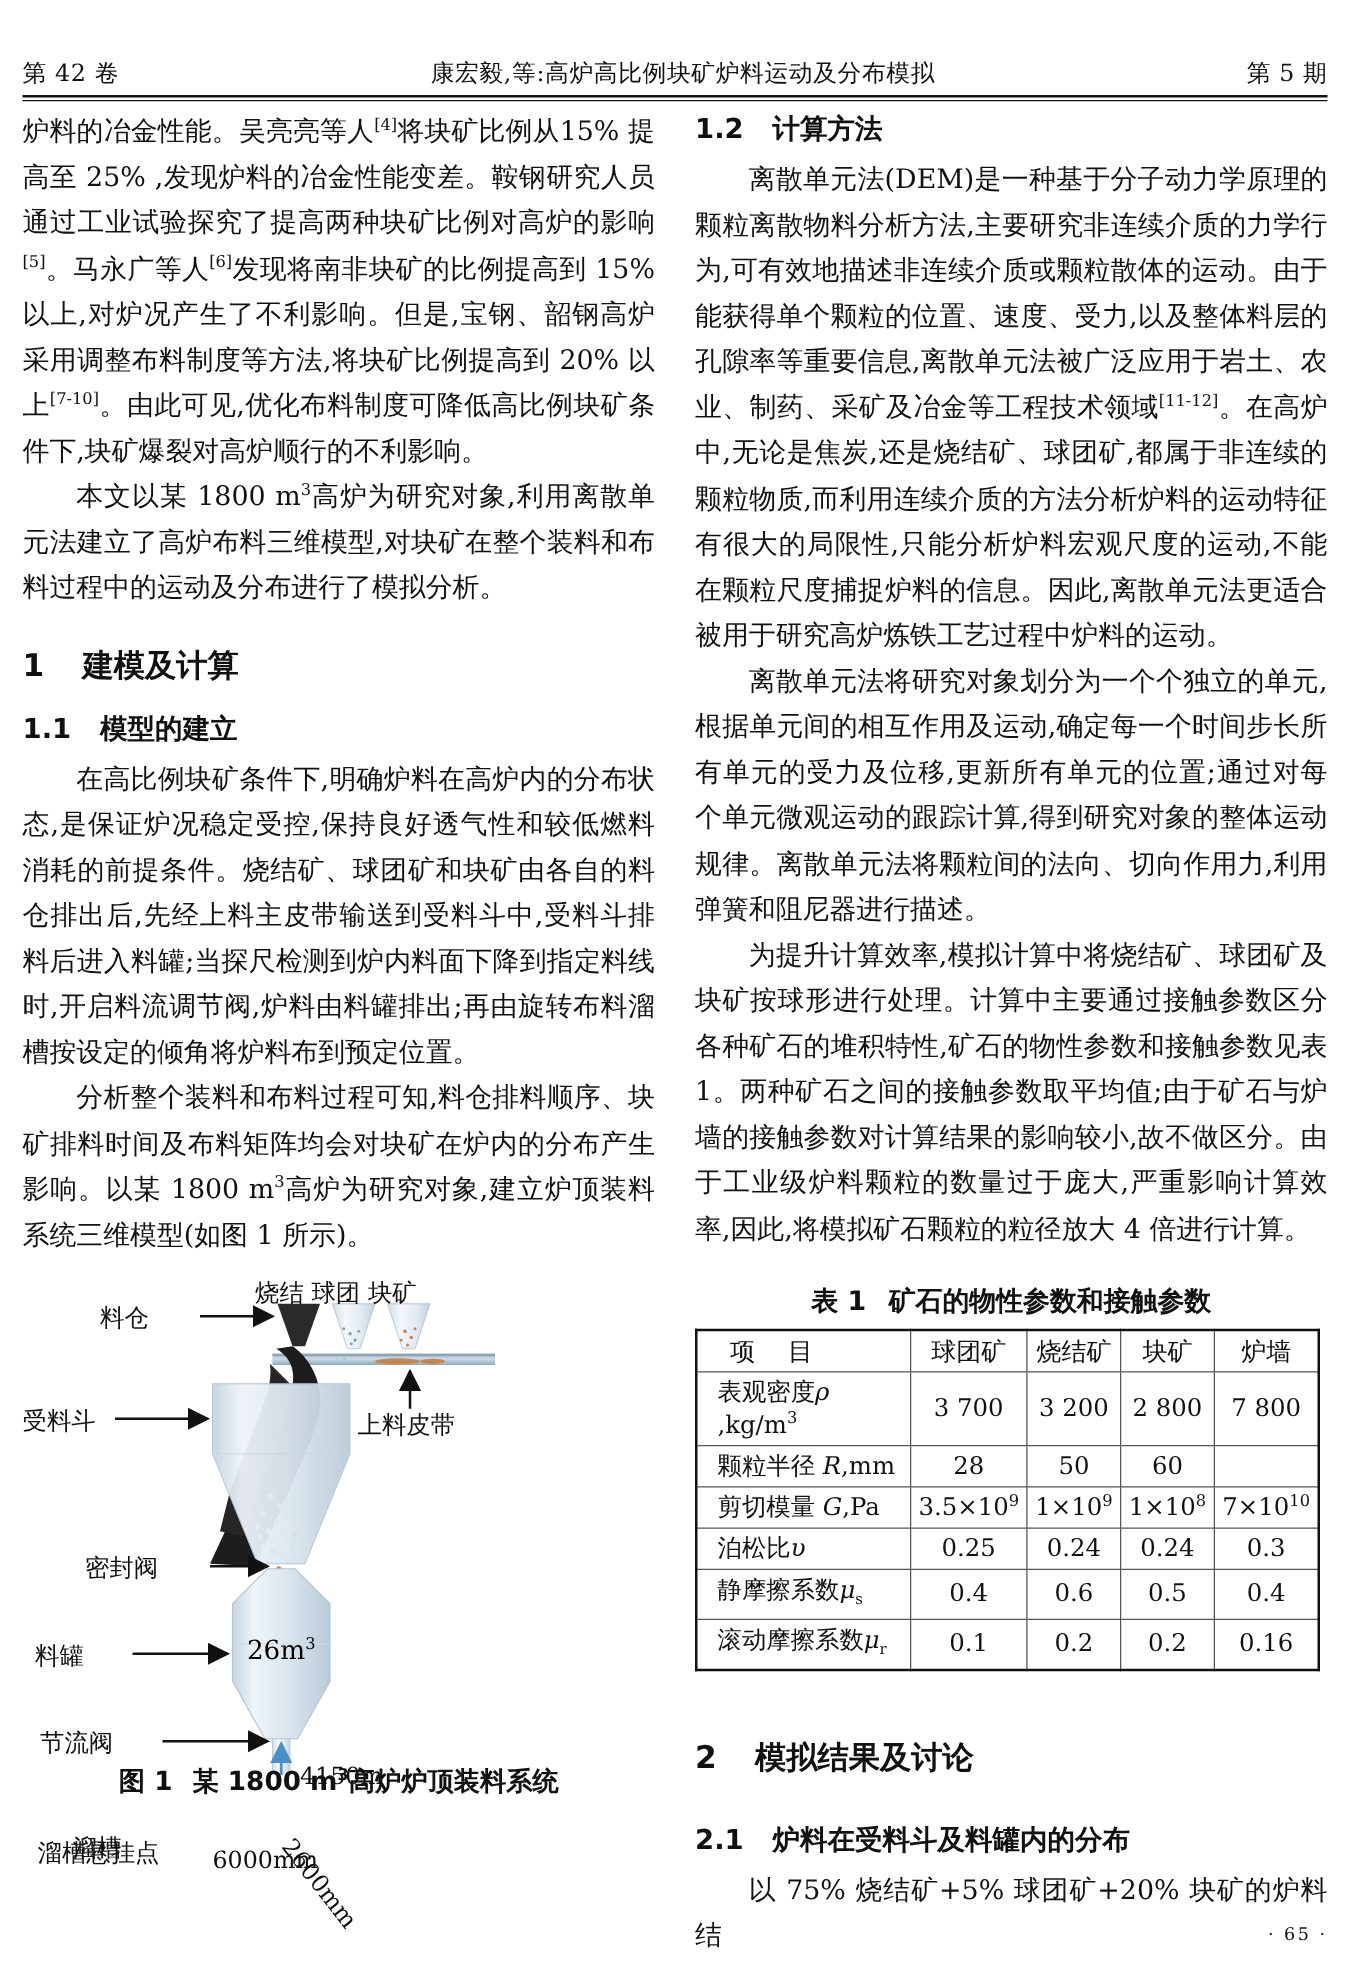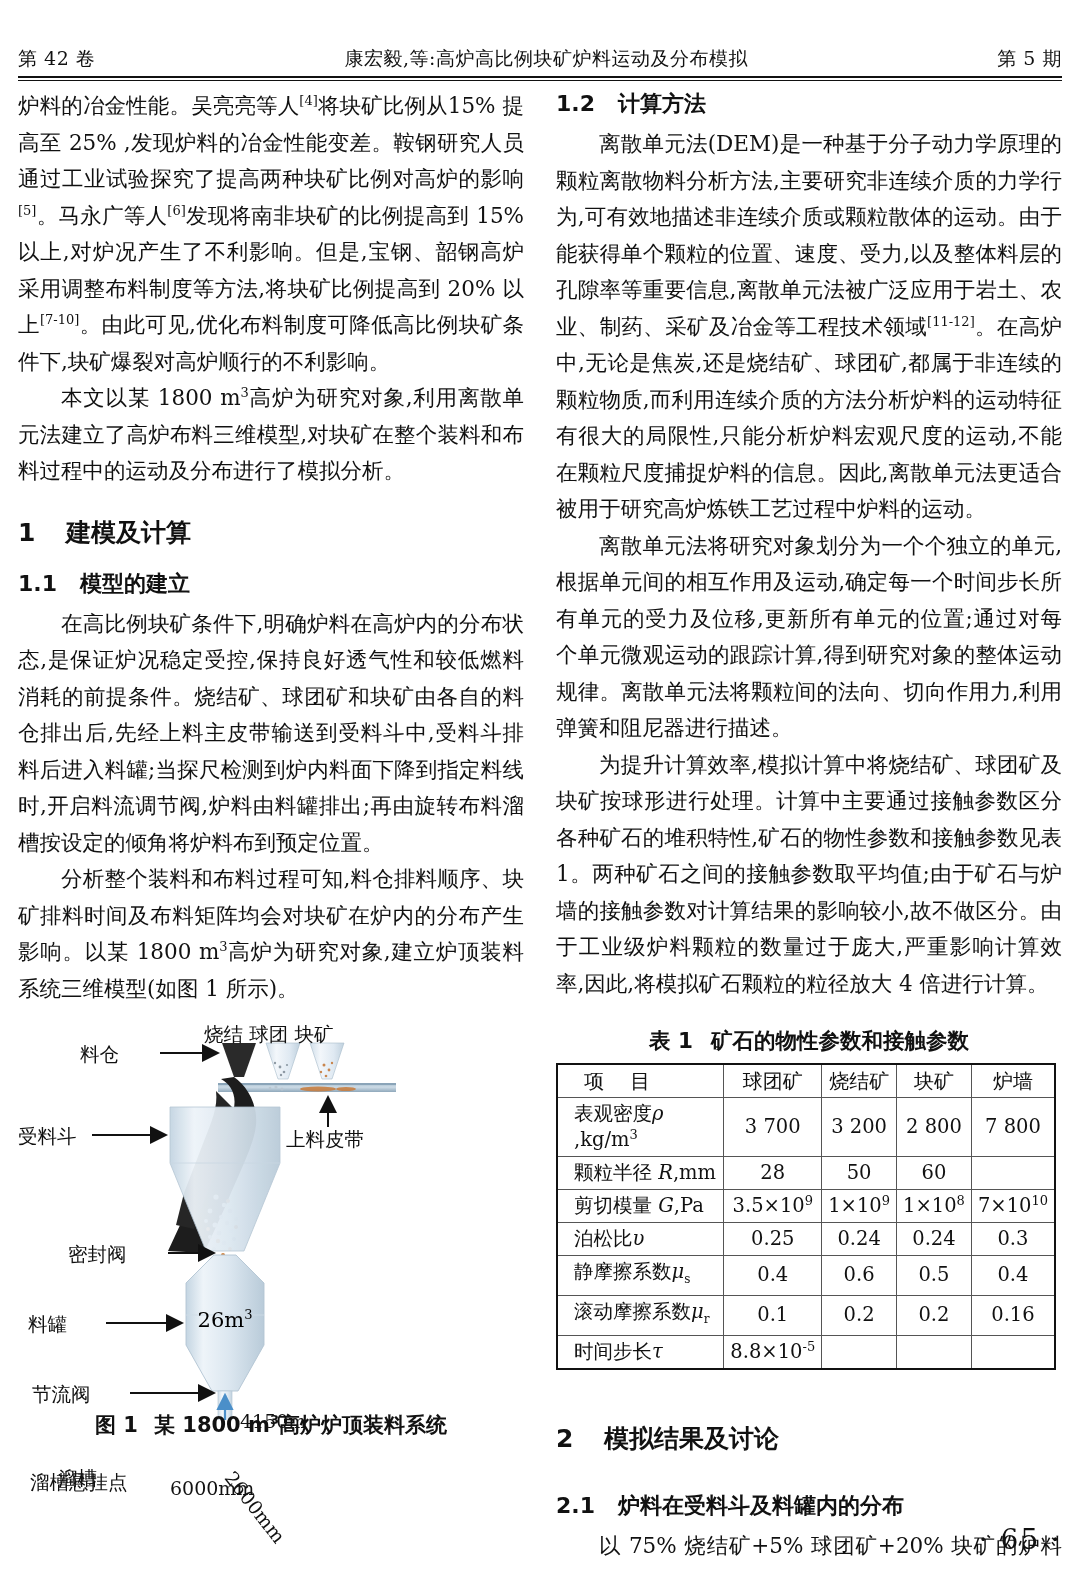--- a/index.html
+++ b/index.html
@@ -127,21 +127,21 @@
     width:192px;
   }
   table.ptab thead th { font-size:20px; }
   table.ptab thead th.item-col { letter-spacing:10px; padding-left:26px; }
   
   table.ptab { border:2px solid #111; }
   table.ptab tr:first-child th { border-top:none; }
 
   .footer-page {
     position:absolute; right:18px; bottom:14px;
-    font-size:28px;
+    font-size:14px;
     letter-spacing:2px;
     margin-top:22px;
   }
 
   .ital { font-style:italic; font-family:"DejaVu Serif", serif; }
 </style>
 </head>
 <body>
 
 <div class="runhead">
@@ -388,27 +388,20 @@
           <td>0.5</td>
           <td>0.4</td>
         </tr>
         <tr>
           <td class="item-col">滚动摩擦系数<span class="ital">μ</span><sub style="font-size:12px">r</sub></td>
           <td>0.1</td>
           <td>0.2</td>
           <td>0.2</td>
           <td>0.16</td>
         </tr>
-        <tr>
-          <td class="item-col">时间步长<span class="ital">τ</span></td>
-          <td>8.8×10<sup class="sm">-5</sup></td>
-          <td></td>
-          <td></td>
-          <td></td>
-        </tr>
       </tbody>
     </table>
 
     <h2 class="sec" style="margin-top:52px;">
       <span class="num">2</span><span>模拟结果及讨论</span>
     </h2>
 
     <h3 class="subsec" style="margin-top:34px;">
       <span class="num">2.1</span><span>炉料在受料斗及料罐内的分布</span>
     </h3>

